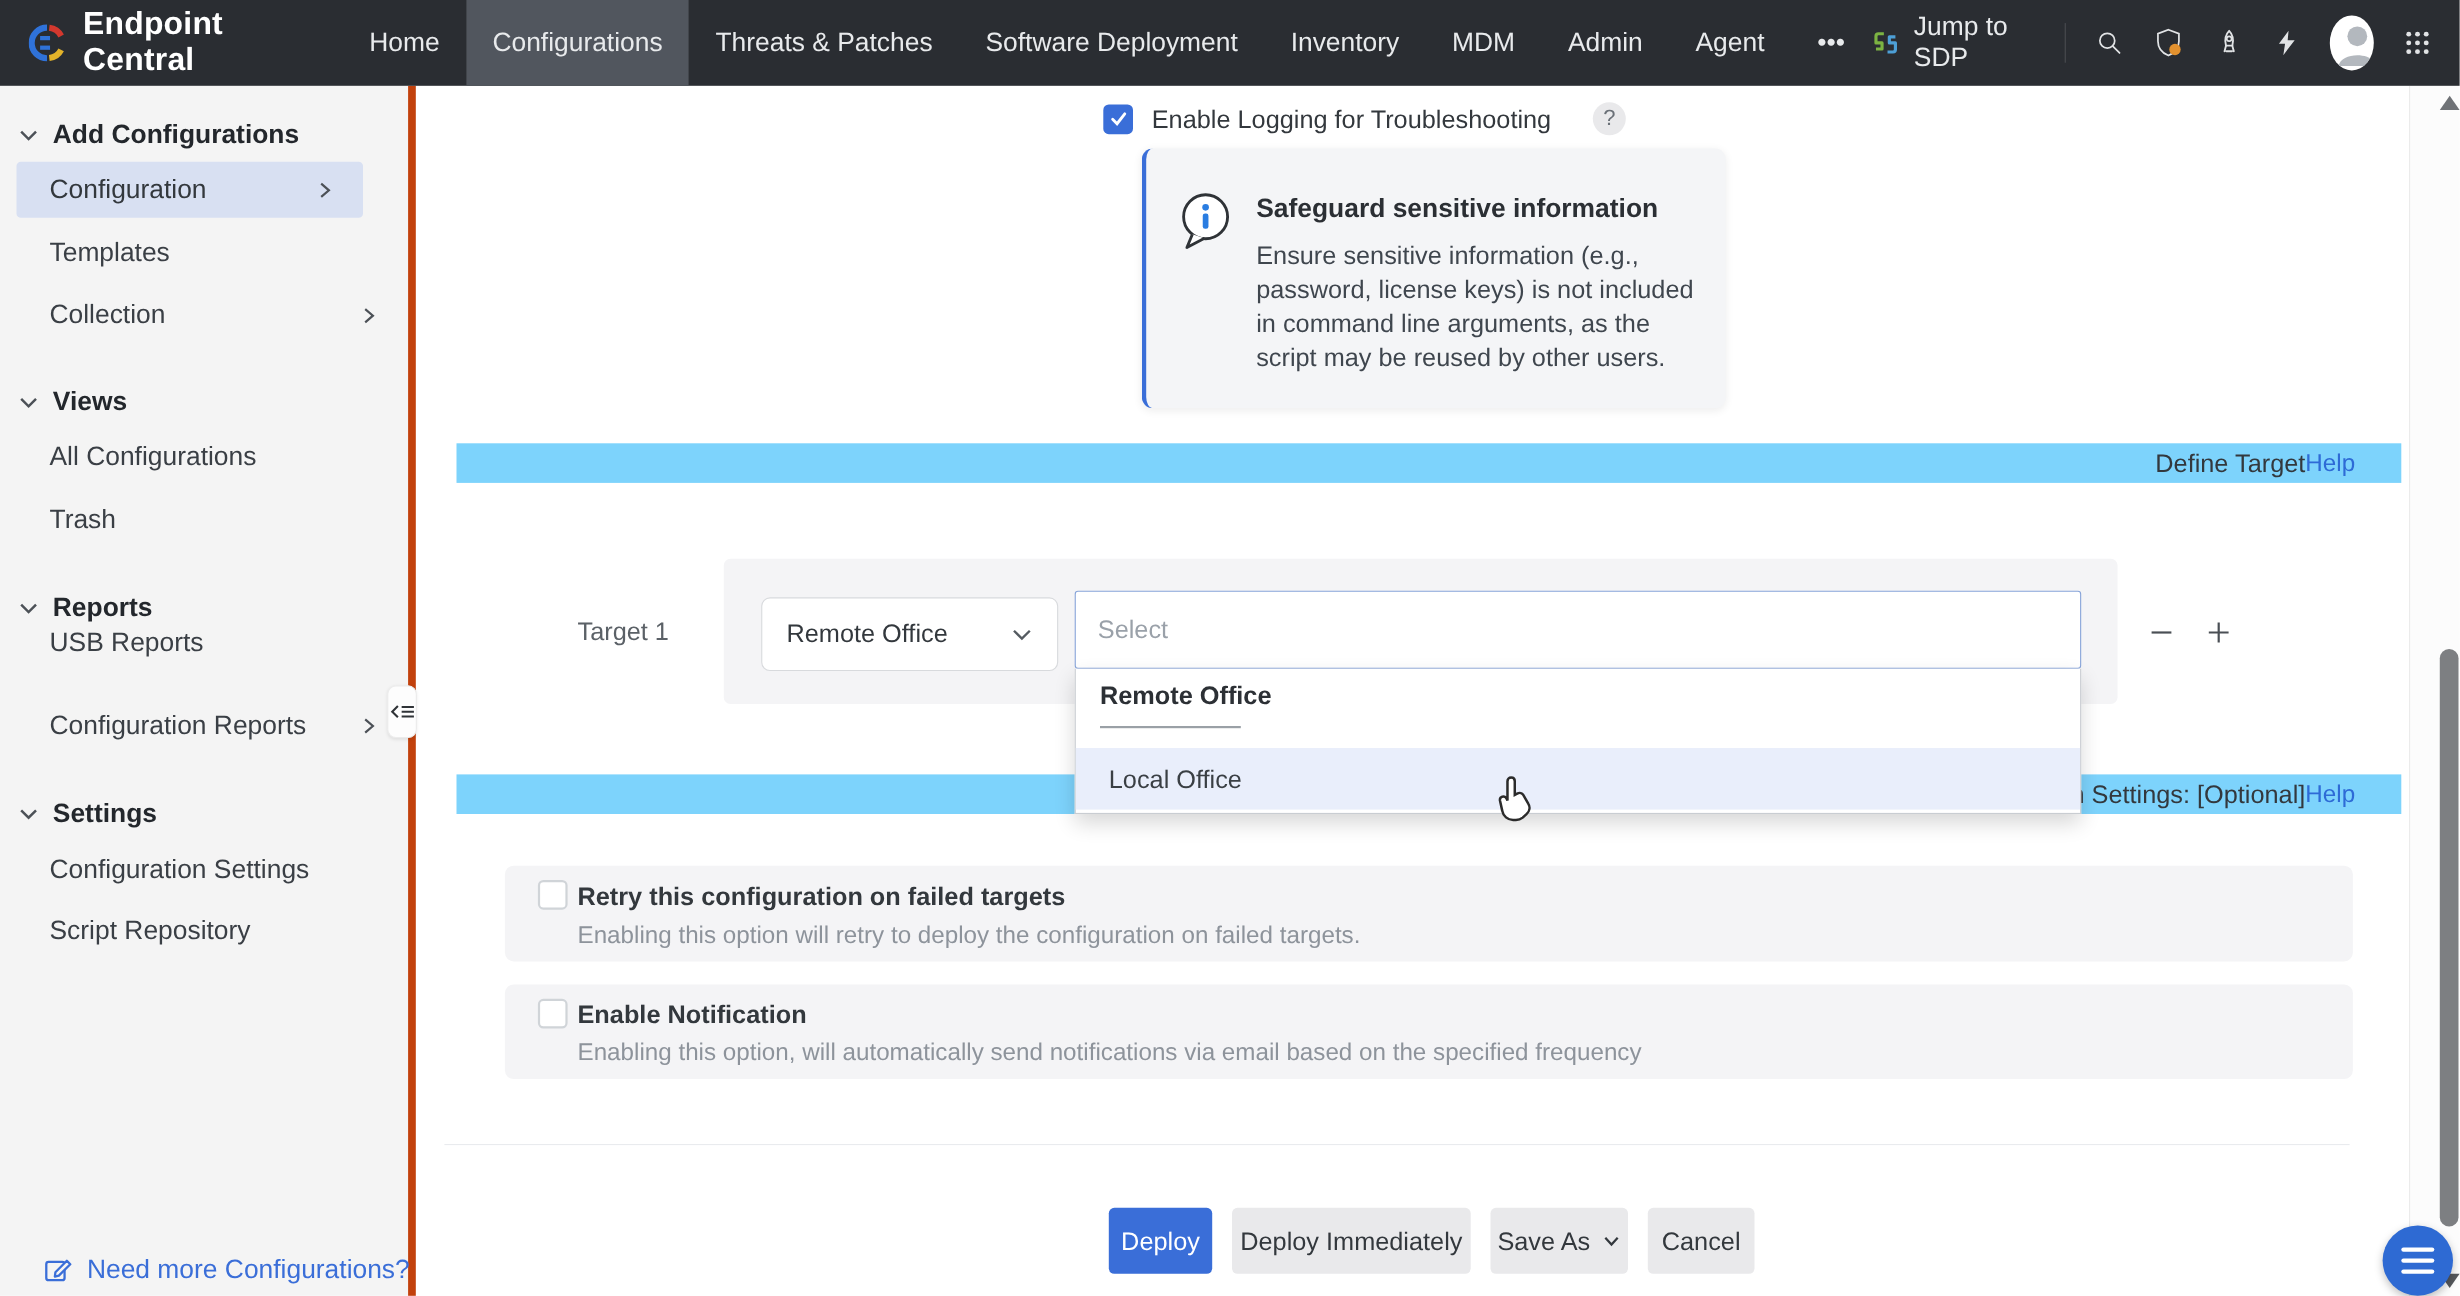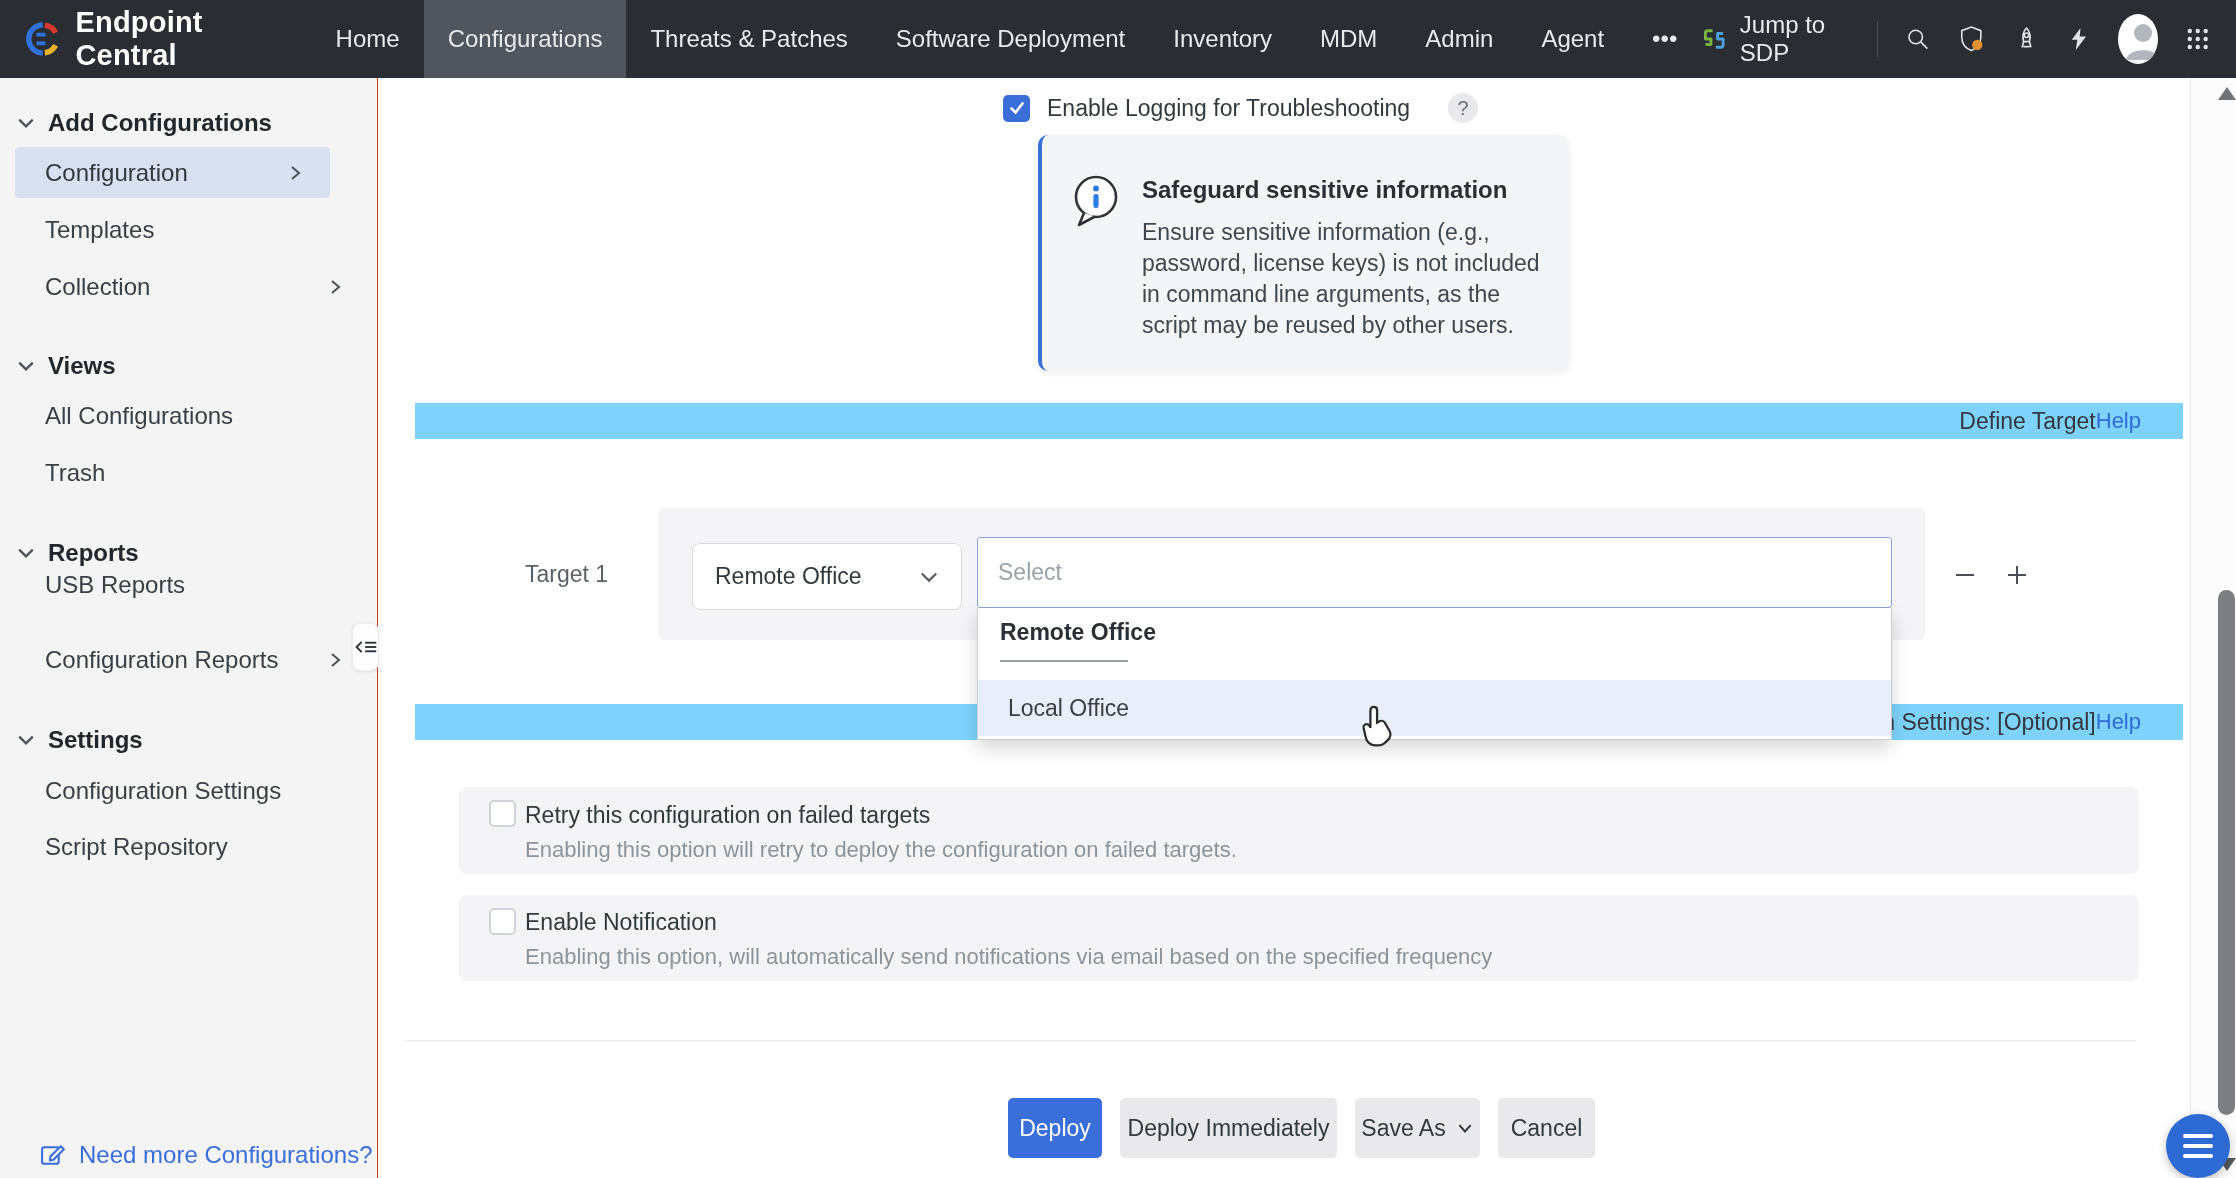--- a/index.html
+++ b/index.html
@@ -15,21 +15,21 @@
   .nav-item { display:flex; align-items:center; padding:0 24px; color:#e8eaec;
               font-size:24px; cursor:pointer; white-space:nowrap; }
   .nav-item.active { background:#51565e; }
   .nav-right { margin-left:auto; display:flex; align-items:center; gap:27px; margin-right:26px; }
   .sdp-link { display:flex; align-items:center; gap:12px; color:#e8eaec; font-size:24px; cursor:pointer; }
   .nav-sep { width:1px; height:36px; background:#4a4d52; }
   .avatar { width:50px; height:50px; border-radius:50%; background:#fff; overflow:hidden; cursor:pointer; }
 
   
   .sidebar { position:absolute; top:78px; left:0; width:378px; height:1100px;
-             background:#f4f4f4; border-right:1px solid #c2410c; z-index:10; }
+             background:#f4f4f4; border-right:7px solid #c2410c; z-index:10; }
   .side-row { position:absolute; left:0; width:378px; height:40px; display:flex; align-items:center; cursor:pointer; }
   .side-header { font-size:24px; font-weight:bold; color:#23272c; gap:13px; padding-left:17px; }
   .side-item { font-size:24px; color:#3a3f45; padding-left:45px; }
   .side-item .chev-r { margin-left:auto; margin-right:34px; }
   .side-selected { position:absolute; left:15px; top:69px; width:315px; height:51px;
                    background:#d8e0f2; border-radius:4px; display:flex; align-items:center;
                    font-size:24px; color:#33383d; padding-left:30px; cursor:pointer; }
   .side-selected .chev-r { margin-left:auto; margin-right:26px; }
   .collapse-pill { position:absolute; left:352px; top:545px; width:27px; height:48px;
                    background:#fdfdfd; border:1px solid #ececec; border-radius:8px;
@@ -80,21 +80,21 @@
              align-items:center; justify-content:center; cursor:pointer; }
 
   .dropdown { position:absolute; left:599px; top:530px; width:915px; height:132px; background:#fff;
               border:1px solid #c9cdd2; border-top:none; box-shadow:0 8px 18px rgba(0,0,0,.16); z-index:20; }
   .dd-group { position:absolute; left:22px; top:11px; font-size:23px; font-weight:bold; color:#2c3035; cursor:pointer; }
   .dd-underline { position:absolute; left:22px; top:52px; width:128px; height:2px; background:#9aa0a6; }
   .dd-option { position:absolute; left:0; top:72px; width:913px; height:56px; background:#e9eefb;
                display:flex; align-items:center; padding-left:30px; font-size:23px; color:#3a3f44; cursor:pointer; }
 
   .opt-box { position:absolute; left:81px; width:1680px; background:#f4f4f6; border-radius:8px; }
-  .opt-label { position:absolute; left:66px; font-size:23px; color:#33383d; }
+  .opt-label { position:absolute; left:66px; font-size:23px; color:#33383d;font-weight:bold; }
   .opt-desc { position:absolute; left:66px; font-size:22px; color:#8d939b; }
 
   .bottom-divider { position:absolute; left:26px; top:962px; width:1732px; height:1px; background:#e9ebee; }
 
   .btn { position:absolute; top:1020px; height:60px; border:none; border-radius:5px;
          font-size:23px; font-family:"Liberation Sans",sans-serif; cursor:pointer;
          display:flex; align-items:center; justify-content:center; gap:10px; }
   .btn-primary { background:#3a6ed8; color:#fff; }
   .btn-gray { background:#e9e9eb; color:#33383d; }
 

